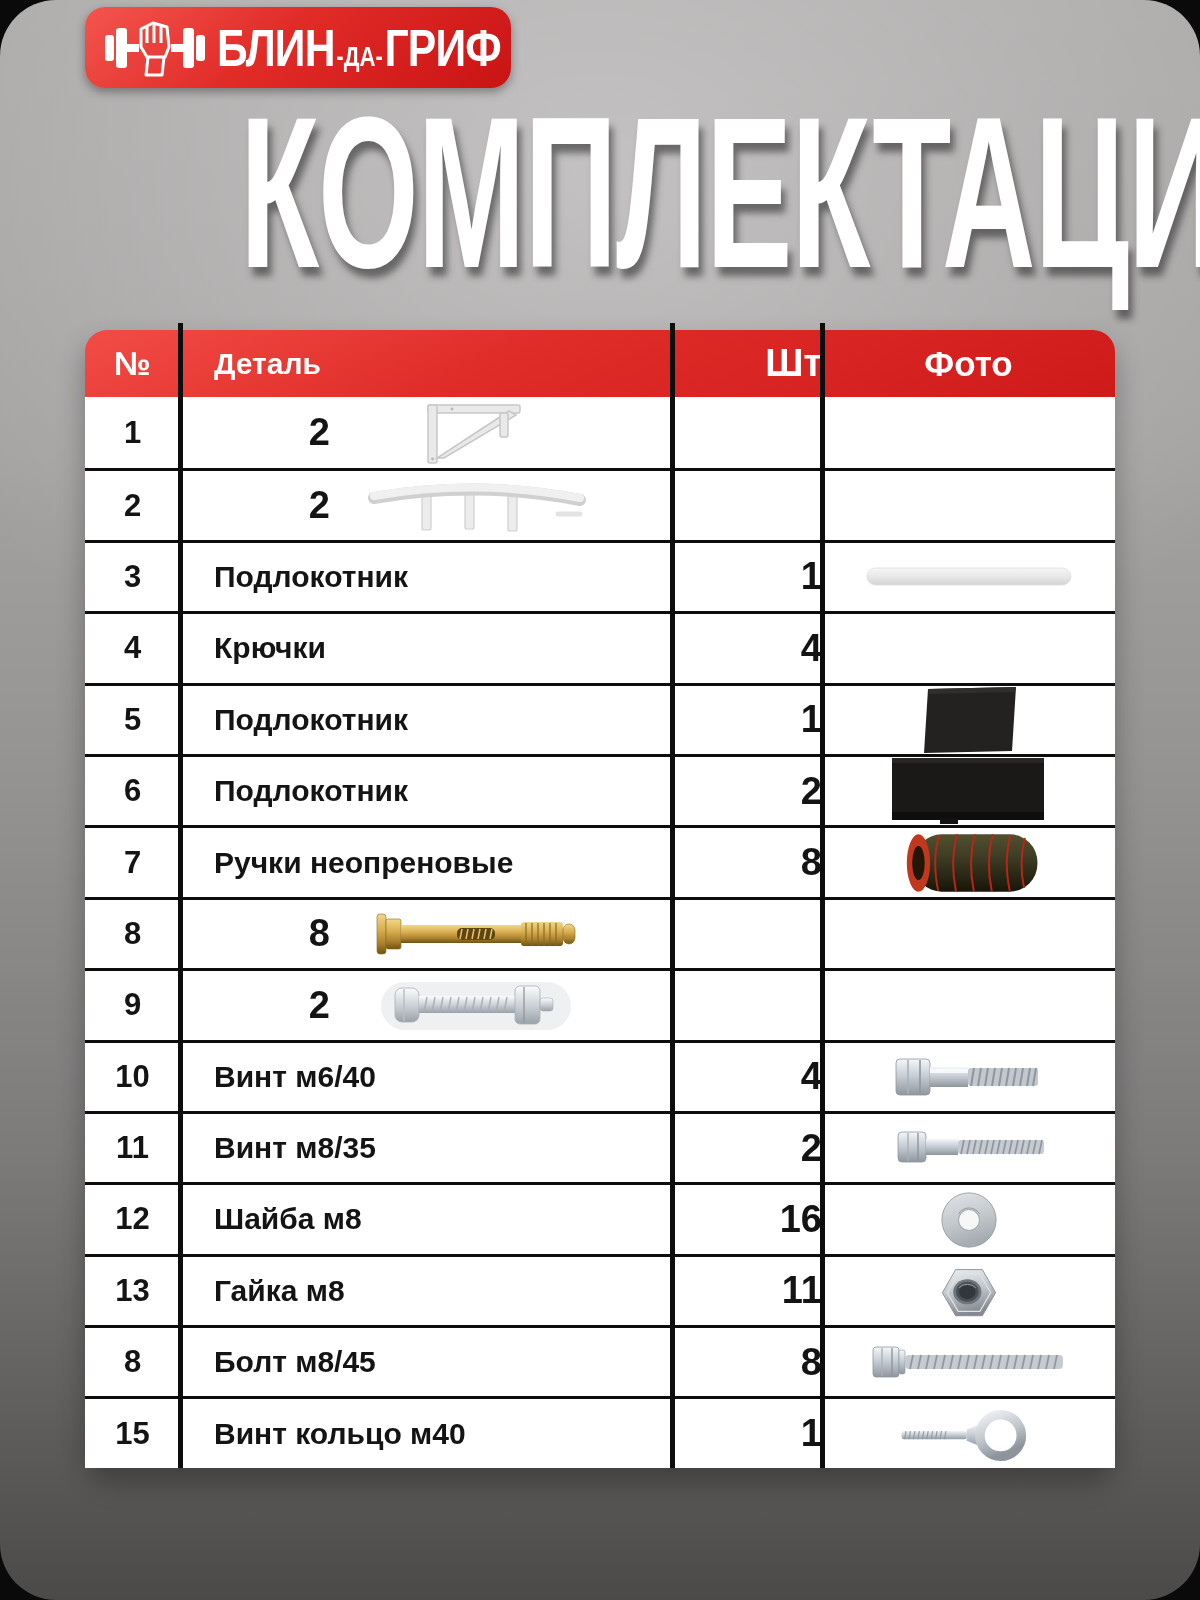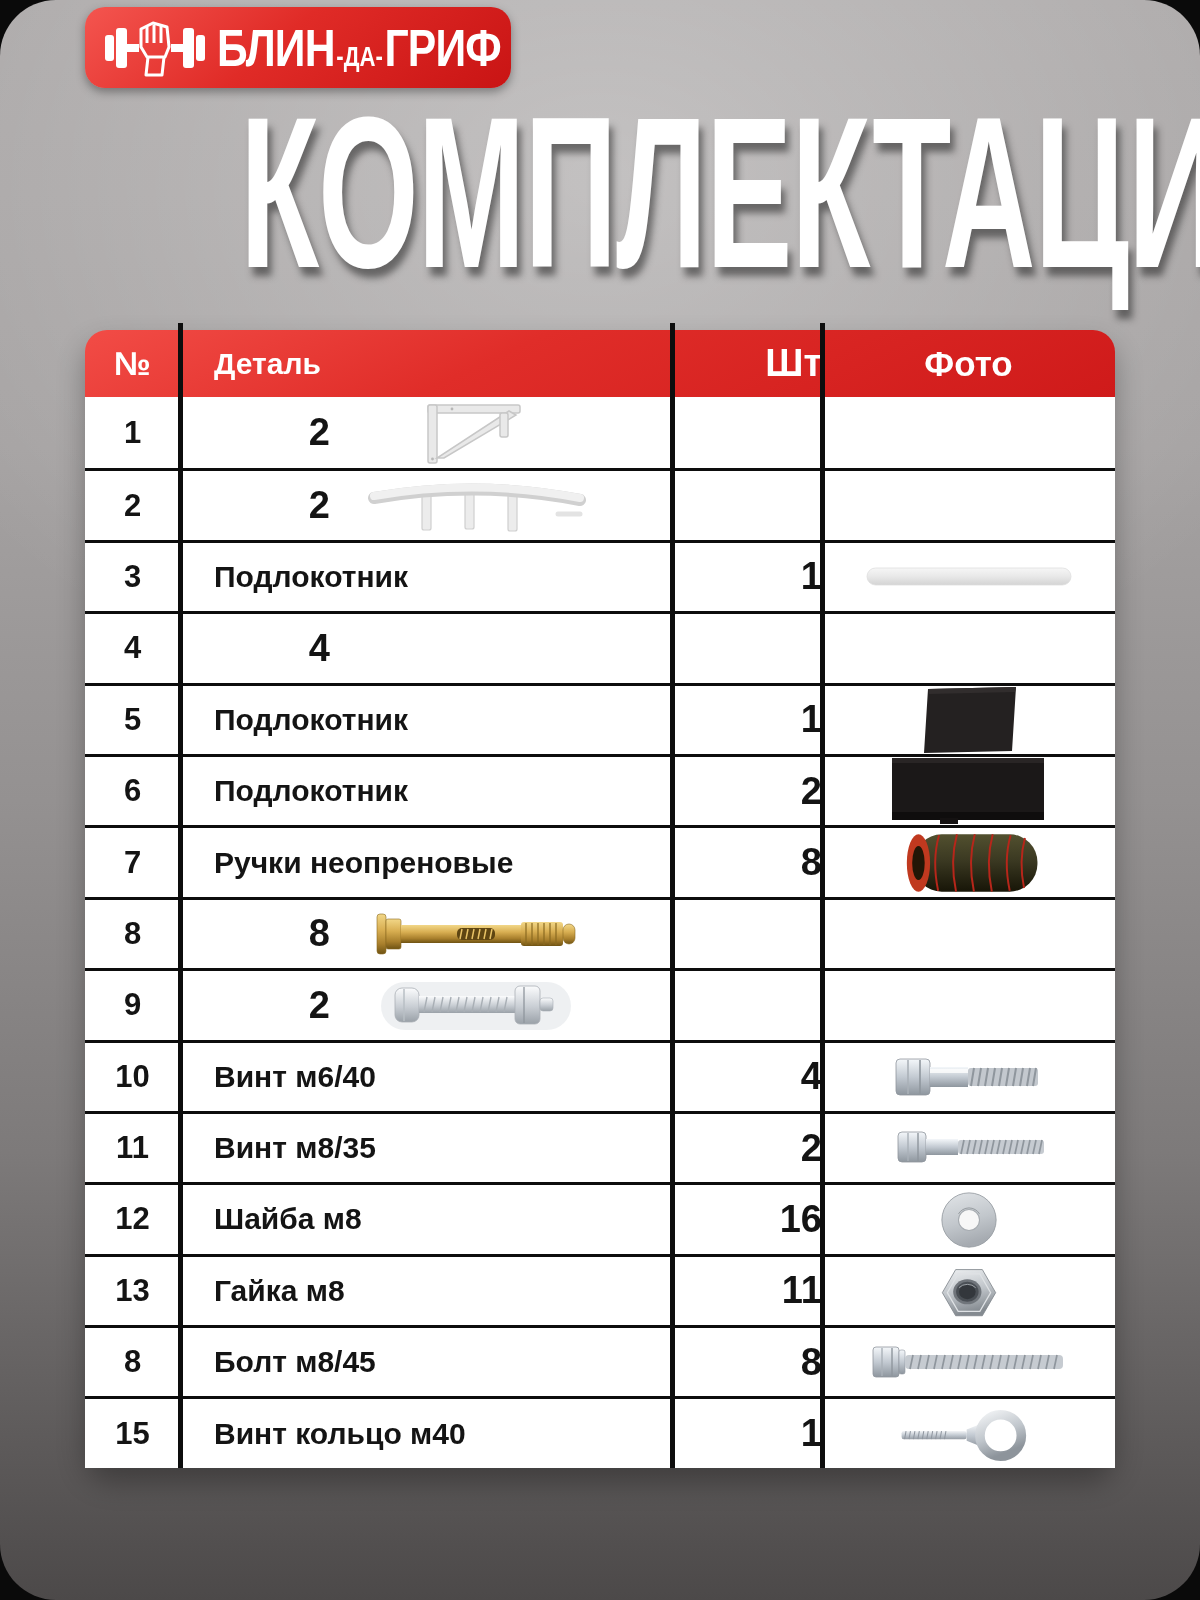--- a/index.html
+++ b/index.html
@@ -140,20 +140,21 @@
                 <stop offset="1" stop-color="#d4d4d4"></stop>
             </linearGradient>
           </defs>
           <rect x="8" y="21" width="204" height="17" rx="8.5" fill="url(#tg3)" stroke="#dedede" stroke-width="0.8"></rect>
         </svg>
       </div>
     </div>
 
     <div class="trow">
       <div class="c-num">4</div>
+      <div class="c-part">Крючки</div>
       <div class="c-qty">4</div>
       <div class="c-photo"></div>
     </div>
 
     <div class="trow">
       <div class="c-num">5</div>
       <div class="c-part">Подлокотник</div>
       <div class="c-qty">1</div>
       <div class="c-photo">
         <svg width="110" height="70" viewBox="0 0 110 70">

